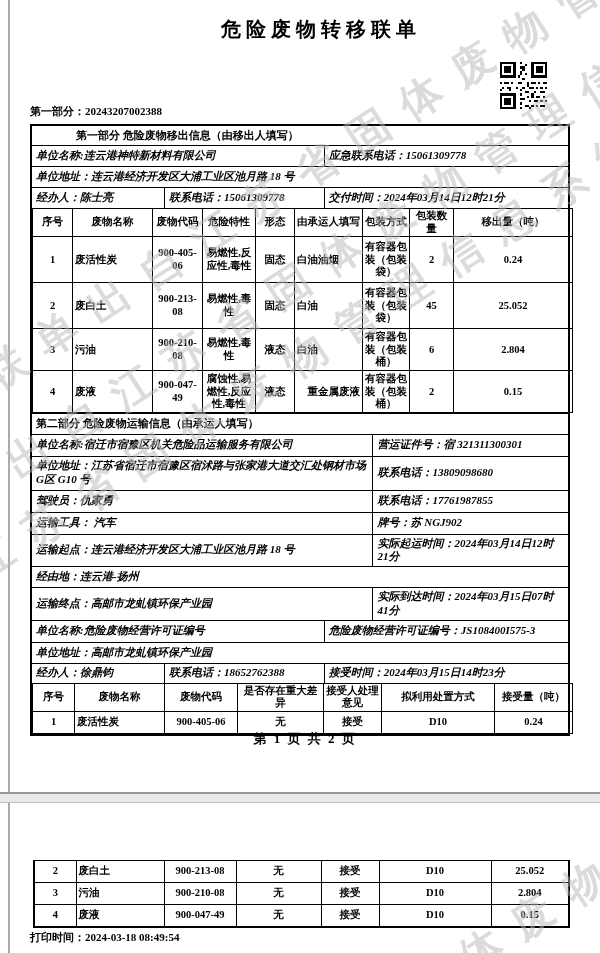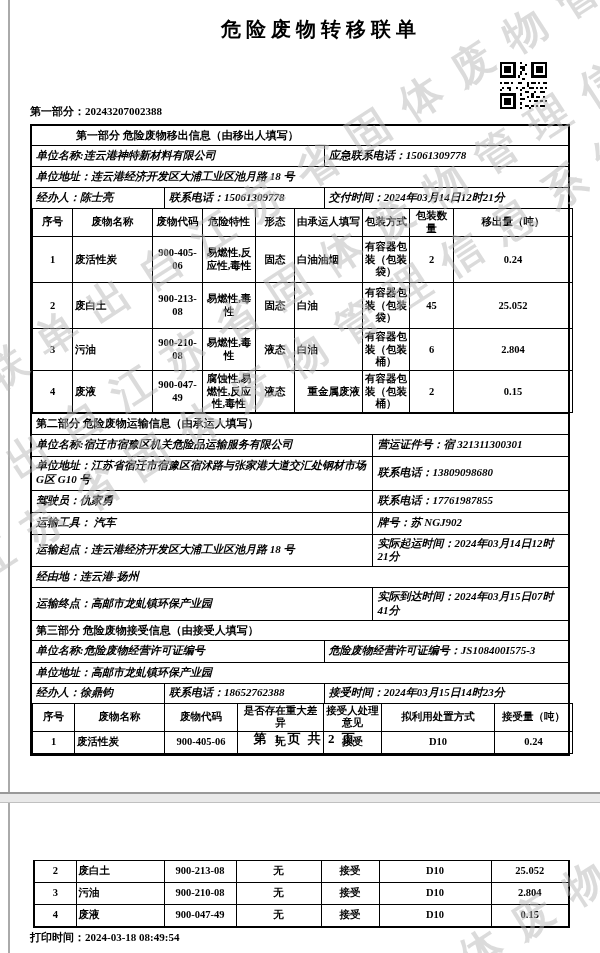--- a/index.html
+++ b/index.html
@@ -166,21 +166,20 @@
         <div class="cell" style="width:197px">实际起运时间：2024年03月14日12时21分</div>
       </div>
       <div class="band" style="min-height:21px">
         <div class="cell" style="width:540px">经由地：连云港-扬州</div>
       </div>
       <div class="band" style="min-height:21px">
         <div class="cell" style="width:343px">运输终点：高邮市龙虬镇环保产业园</div>
         <div class="cell" style="width:197px">实际到达时间：2024年03月15日07时41分</div>
       </div>
 
-      <div class="sec" style="border-top:1px solid #000">第三部分 危险废物接受信息（由接受人填写）</div>
       <div class="band" style="min-height:22px">
         <div class="cell" style="width:294px">单位名称:危险废物经营许可证编号</div>
         <div class="cell" style="width:246px">危险废物经营许可证编号：JS108400I575-3</div>
       </div>
       <div class="band" style="min-height:21px">
         <div class="cell" style="width:540px">单位地址：高邮市龙虬镇环保产业园</div>
       </div>
       <div class="band" style="min-height:20px">
         <div class="cell" style="width:133px">经办人：徐鼎钧</div>
         <div class="cell" style="width:161px">联系电话：18652762388</div>

